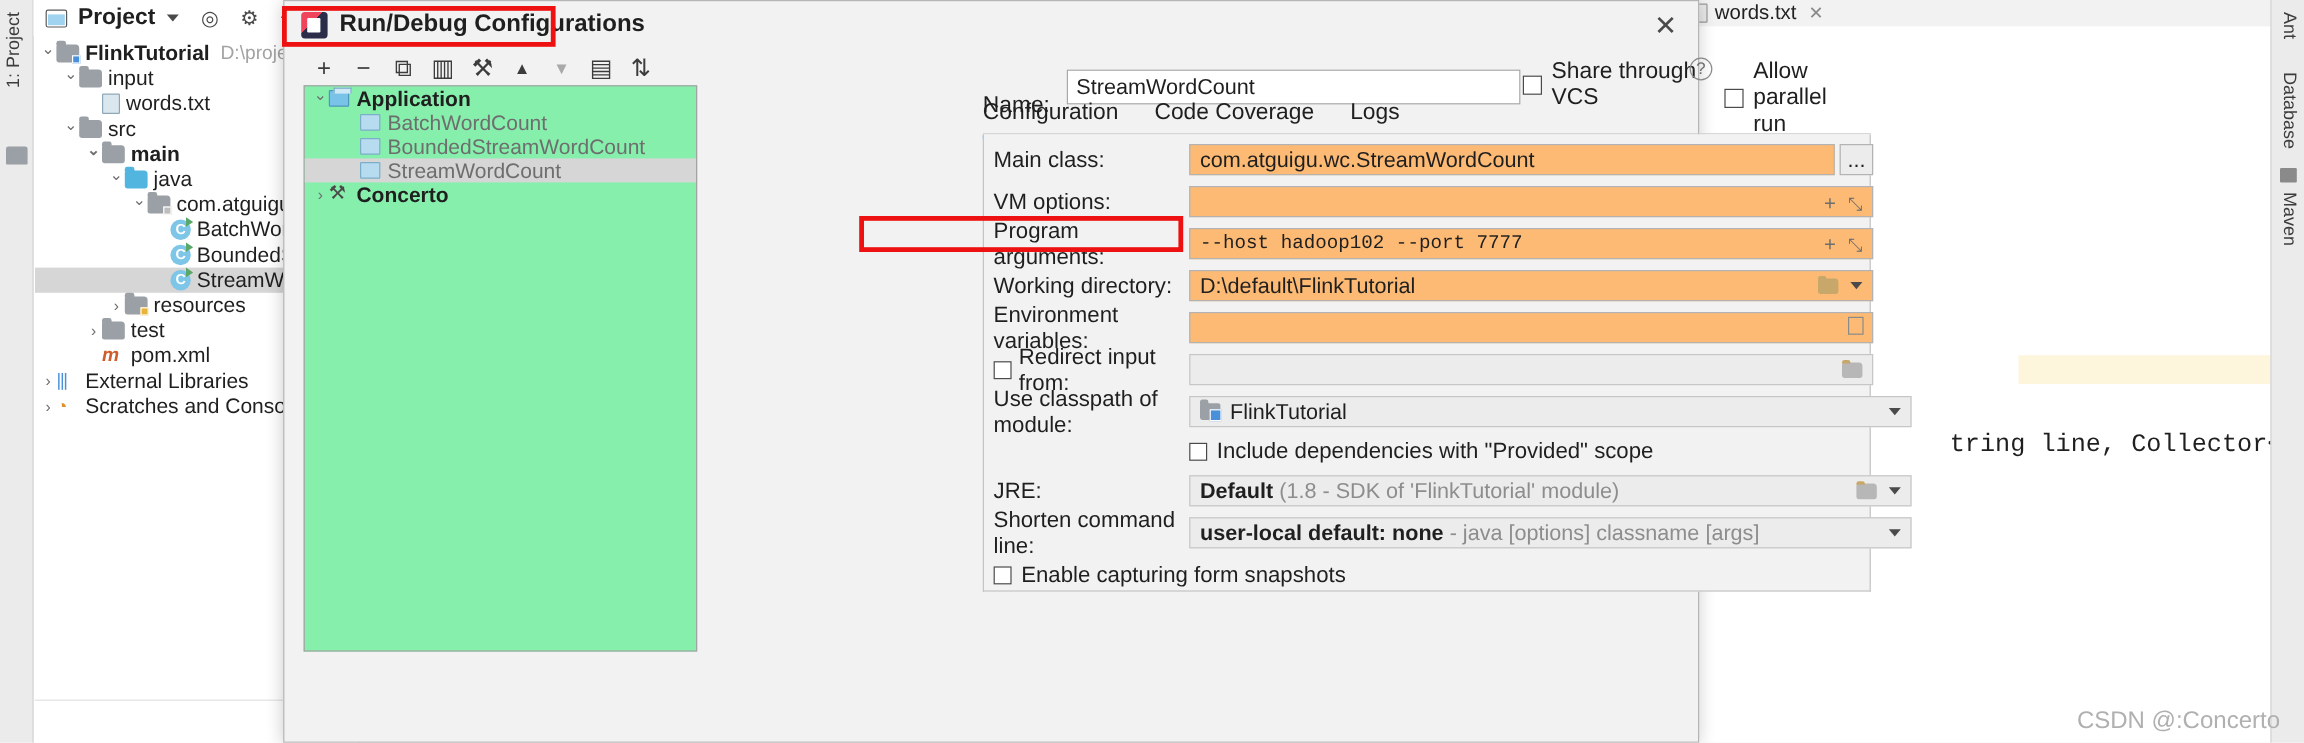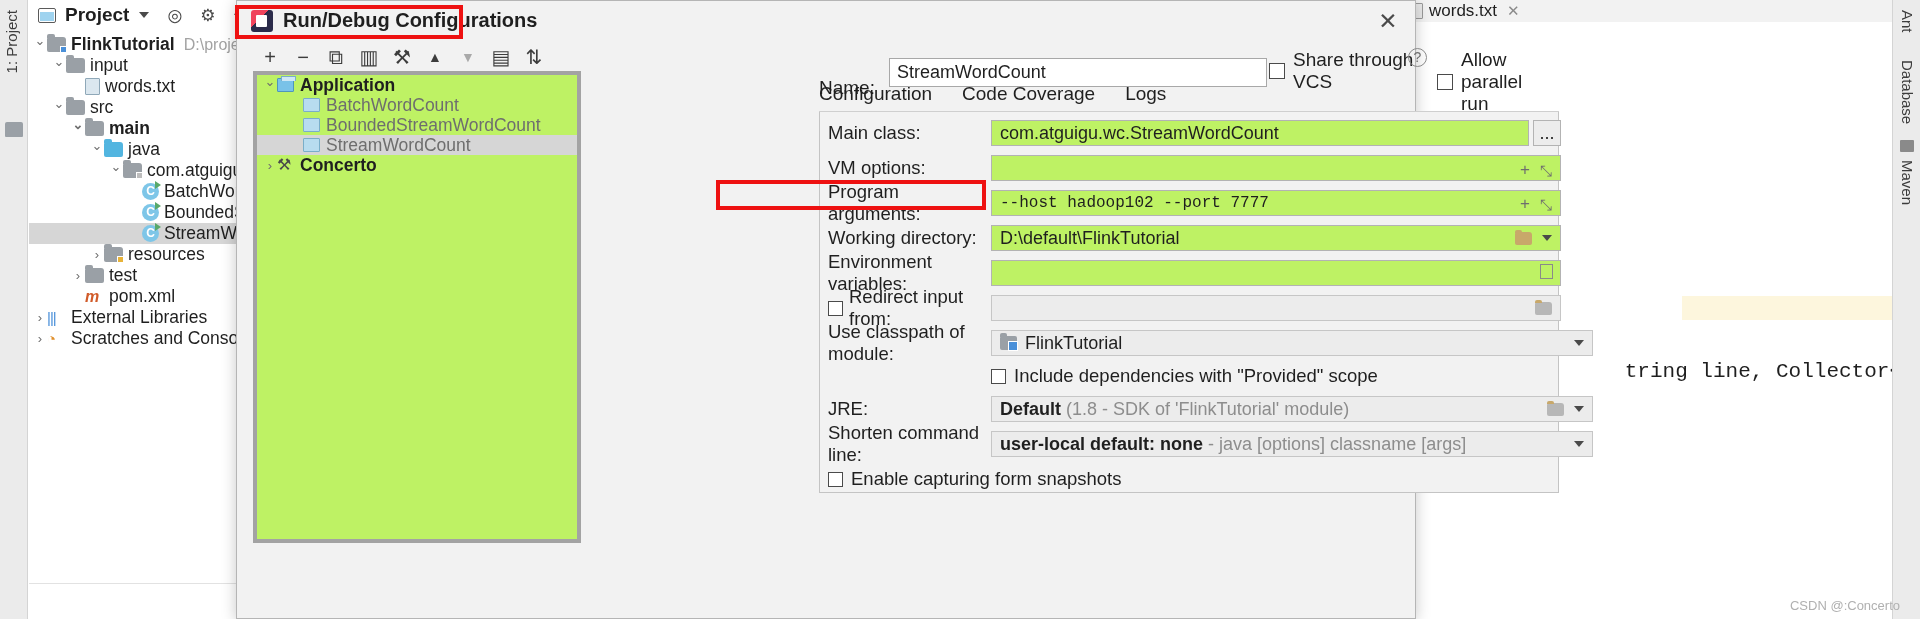--- a/index.html
+++ b/index.html
@@ -176,21 +176,21 @@
   }
 
   
   #cfg-toolbar {
     position:absolute; left:16px; top:42px; width:328px; height:28px;
     display:flex; align-items:center; gap:11px; padding-left:6px;
   }
   .tb { width:22px; height:22px; color:#3c3c3c; font-size:20px; line-height:22px; text-align:center; }
   #cfg-tree {
     position:absolute; left:16px; top:70px; width:328px; height:472px;
-    background:#bef264; border:4px solid #a3a3a3;
+    background:#86efac; border:1px solid #a3a3a3;
   }
   .cnode {
     display:flex; align-items:center; height:20px; font-size:17.5px;
     padding-left:4px; white-space:nowrap;
   }
   .cnode.sel { background:#d6d6d6; }
   .cico {
     width:17px; height:14px; margin-right:6px; flex:none; position:relative;
     background:#b8dcef; border:1px solid #7aaec9; border-radius:1px;
   }
@@ -236,21 +236,21 @@
     position:absolute; left:582px; top:110px; width:740px; height:1px; background:#cfcfcf;
   }
 
   #form-panel {
     position:absolute; left:582px; top:111px; width:740px; height:381px;
     background:#f2f2f2; border:1px solid #c4c4c4; border-top:none;
   }
   .frow { position:absolute; left:8px; height:26px; display:flex; align-items:center; }
   .frow .flabel { width:163px; font-size:18.5px; color:#1f1f1f; flex:none; }
   .finput {
-    height:26px; background:#bef264; border:1px solid #b3b3b3;
+    height:26px; background:#fdba74; border:1px solid #b3b3b3;
     font-size:18px; line-height:24px; padding:0 8px; color:#1f1f1f; white-space:nowrap;
     overflow:hidden;
   }
   .finput.gray { background:#ececec; border-color:#c6c6c6; }
   .finput.mono { font-family:"Liberation Mono", monospace; font-size:16px; }
   .finput .grayed { color:#8d8d8d; }
   .finput b { font-weight:bold; }
   .inline-folder {
     width:17px; height:13px; background:#c8a86a; border-radius:2px 3px 2px 2px;
     position:relative; flex:none;
@@ -269,21 +269,21 @@
   .mod-ico::after {
     content:""; position:absolute; right:-1px; bottom:-1px; width:8px; height:8px;
     background:#4a90d9; border:1px solid #ffffff;
   }
 
   
   .redbox { position:absolute; border:4px solid #ee1111; pointer-events:none; }
 
   
   #watermark {
-    position:absolute; right:20px; bottom:6px; font-size:13px; color:#b0b0b0;
+    position:absolute; right:20px; bottom:6px; font-size:20px; color:#b0b0b0;
   }
 </style>
 </head>
 <body>
 
 <div id="editor-bg">
   <div id="tabbar">
       <div class="etab">
         <span class="ico cls">C</span>
         <span>BatchWordCount.java</span>

